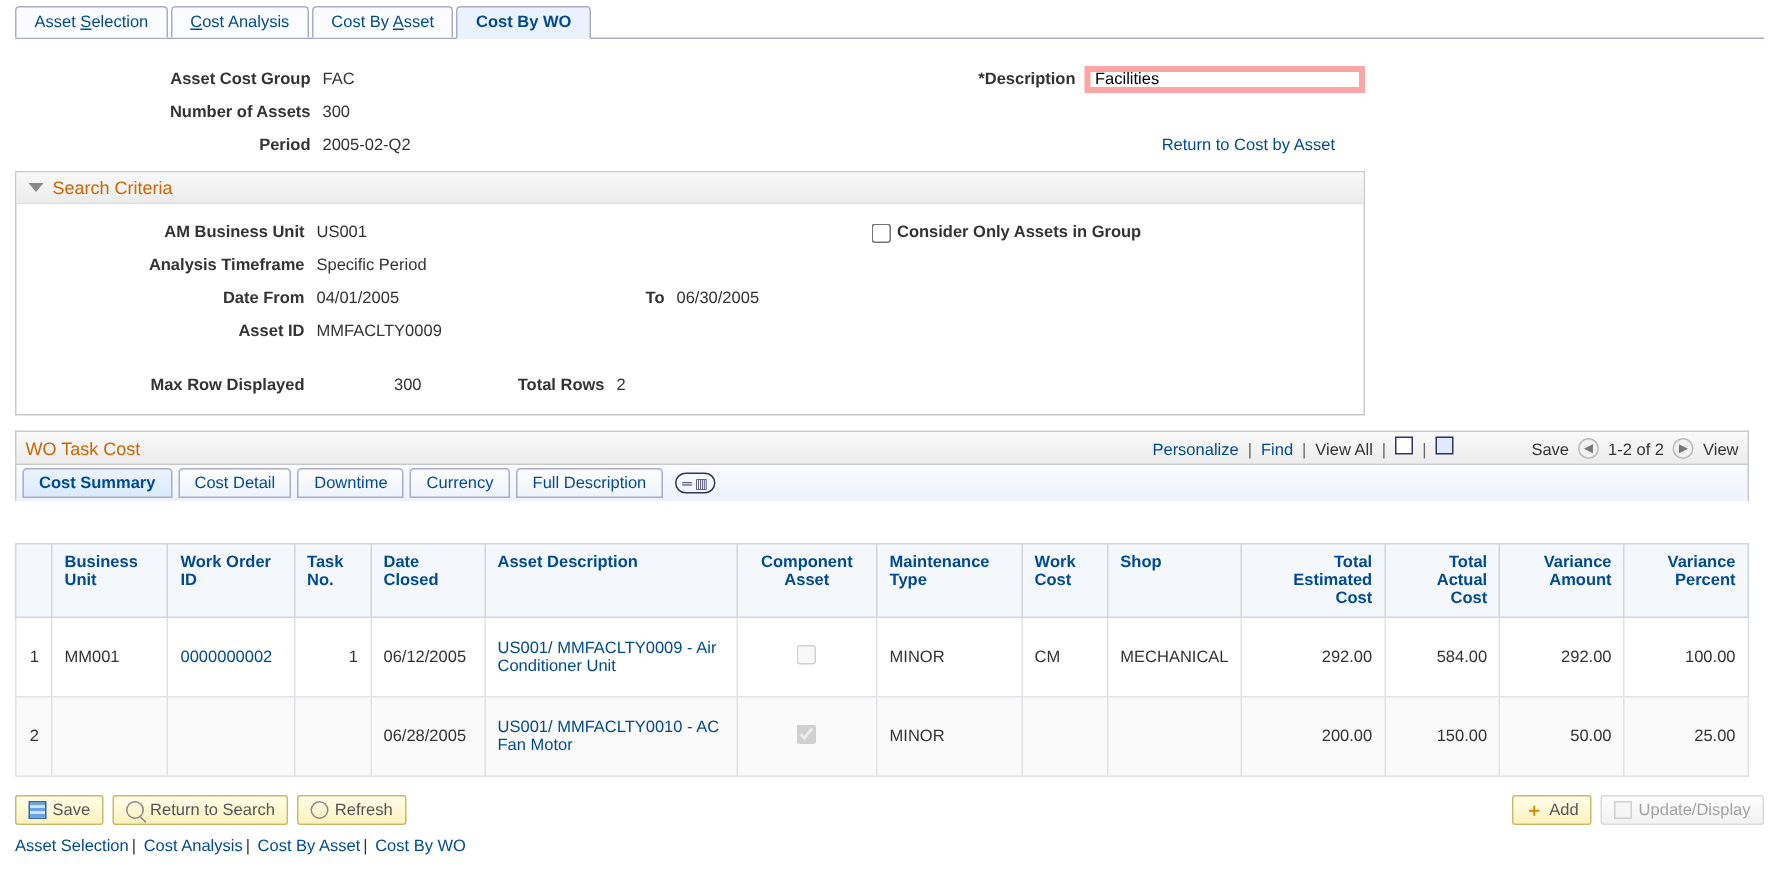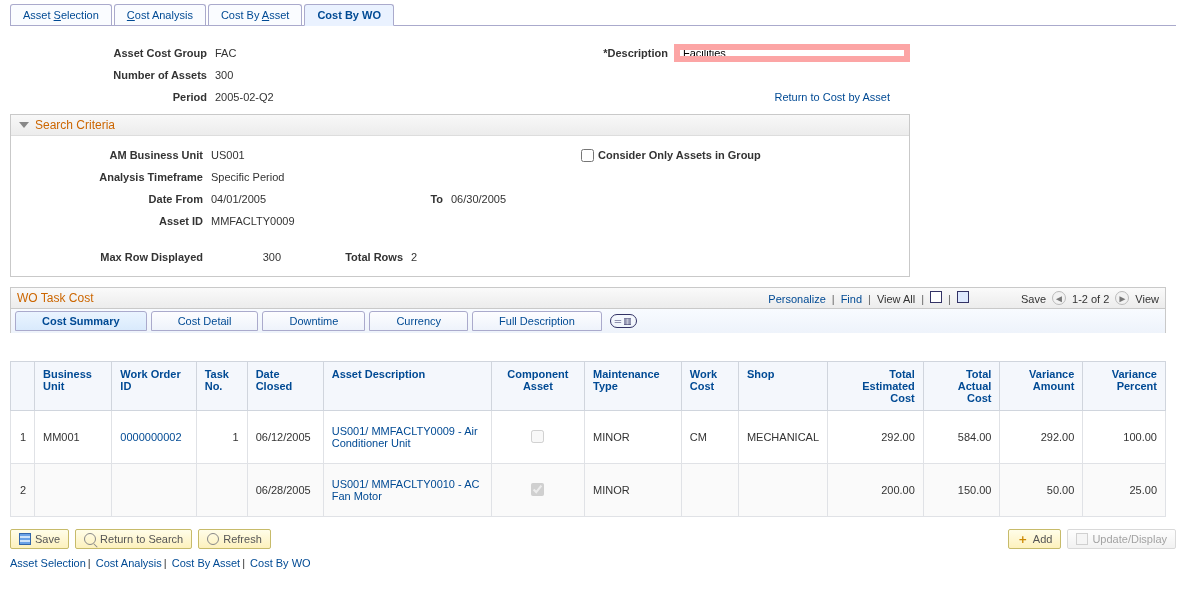--- a/index.html
+++ b/index.html
@@ -11,21 +11,21 @@
     .tab.active { background: #eaf2ff; font-weight: bold; color: #004A94; border-bottom: 1px solid #eaf2ff; margin-bottom: -1px;}
     .tab span.ul { text-decoration: underline; }
 
     .header-form { padding: 6px 0; width: 900px; }
     .hf-row { display: flex; align-items: center; height: 22px; }
     .hf-label { width: 205px; min-width: 205px; text-align: right; padding-right: 8px; font-weight: bold; color: #333;}
     .hf-val { padding-right: 30px; }
     .hf-desc-label { margin-left: auto; padding-right: 6px;}
     .hf-ret { margin-left:auto; margin-right:20px; }
     .hf-desc-label .star { font-weight: bold; }
-    input[type=text].desc { width: 236px; height: 18px; border: 6px solid #fca5a5; padding: 1px 3px; font-size: 11px; }
+    input[type=text].desc { width: 187px; height: 18px; border: 4px solid #fca5a5; padding: 1px 3px; font-size: 11px; }
 
     .section { width: 900px; border: 1px solid #c9c9c9; margin-bottom: 10px; background: #fff; }
     .section-head { background: linear-gradient(#f8f8f8,#ececec); padding: 3px 8px; color: #CC6600; font-size: 12px; display:flex; align-items:center; cursor:pointer; border-bottom:1px solid #ddd;}
     .tri { display:inline-block; margin-right:6px; width:0; height:0; border-left:5px solid transparent; border-right:5px solid transparent; border-top:6px solid #888;}
     .section-body { padding: 8px 10px; }
     .sc-row { display:flex; align-items:center; height:22px; }
     .sc-label { width: 190px; text-align: right; padding-right: 8px; font-weight:bold; }
     .sc-val  { width: 150px; }
     .sc-label2{ width: 90px; text-align:right; padding-right:8px; font-weight:bold;}
     .sc-check { margin-left: 220px; display:flex; align-items:center;}
@@ -33,21 +33,21 @@
 
     .grid-head { background: linear-gradient(#fafafa,#ececec); padding:3px 6px; color:#CC6600; font-size:12px; display:flex; align-items:center; border:1px solid #c9c9c9; border-bottom:none; width: 1156px;}
     .grid-head .title { flex: 0 0 auto; }
     .grid-head .tools { margin-left:auto; display:flex; align-items:flex-end; gap:6px; font-size:11px; color:#004A94;}
     .sep { color:#666; }
     .plain { color:#333; }
     .icon-sq { display:inline-block; width:12px; height:12px; border:1px solid #336; background:#fff; }
     .nav-arrow { display:inline-flex; align-items:center; justify-content:center; width:14px; height:14px; background:#f2f2f2; border:1px solid #bbb; border-radius:50%; color:#777; font-size:10px;}
 
     .inner-tabs-row { display:flex; align-items:center; border:1px solid #c9c9c9; border-bottom:none; padding: 2px 4px; background: linear-gradient(#f8fbff,#eef3fb); width:1156px;}
-    .inner-tab { padding:3px 26px; background: linear-gradient(#fdfdff,#eef3fb); border:1px solid #aac; border-radius:3px 3px 0 0; margin-right:4px; color:#004A94; font-size:11px; cursor:pointer;}
+    .inner-tab { padding:3px 10px; background: linear-gradient(#fdfdff,#eef3fb); border:1px solid #aac; border-radius:3px 3px 0 0; margin-right:4px; color:#004A94; font-size:11px; cursor:pointer;}
     .inner-tab.active { background: linear-gradient(#eaf4ff,#d9eafc); font-weight:bold; }
     .showall { display:inline-flex; align-items:center; justify-content:center; border:1px solid #336; border-radius:8px; padding:0 4px; color:#336; font-size:9px; height:14px; margin-left:4px; cursor:pointer;}
     .showall::after { content:"▥"; margin-left:2px;}
 
     table.grid { border-collapse: collapse; width: 1156px; margin-top: 28px; }
     table.grid th { background:#f4f7fc; border:1px solid #d0d5dd; padding:6px 8px; text-align:left; color:#004A94; font-weight:bold; font-size:11px; vertical-align:top; cursor:pointer;}
     table.grid th.num, table.grid td.num { text-align:right; }
     table.grid td { border:1px solid #e0e2e6; padding:14px 8px; font-size:11px; vertical-align:middle;}
     table.grid td.shaded { background:#fafafa;}
     .chk { text-align:center; }

